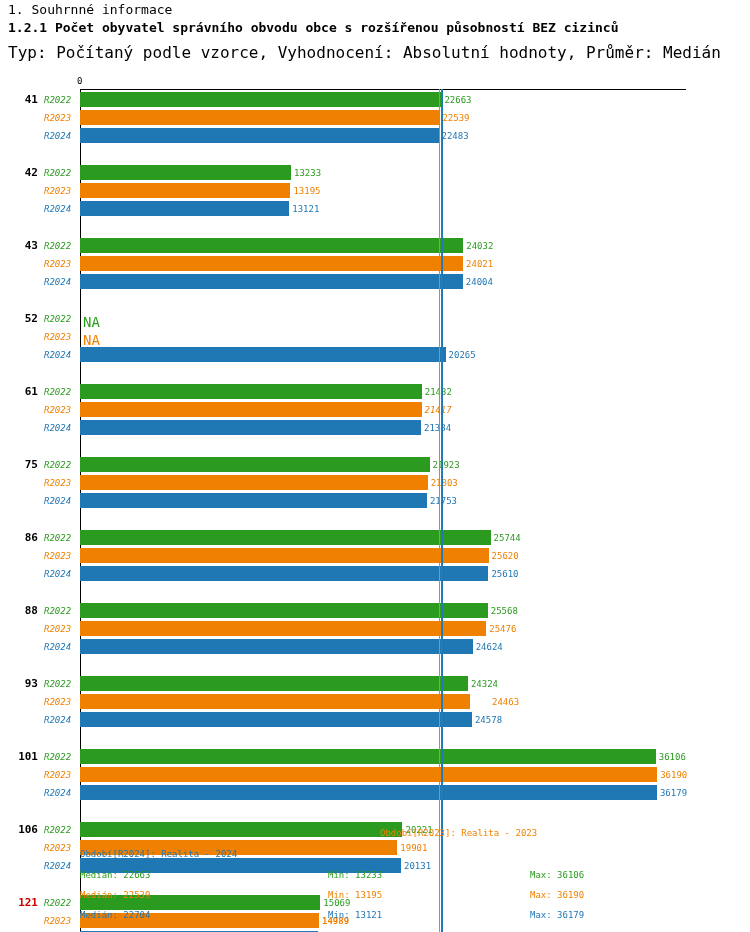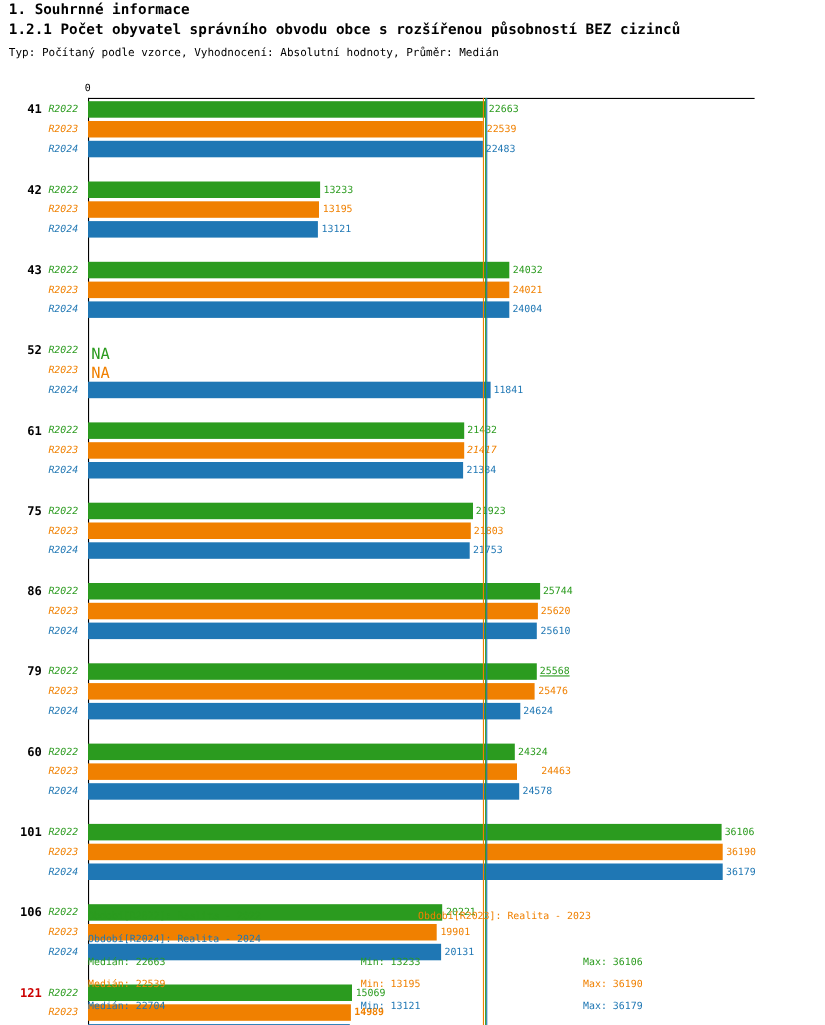--- a/index.html
+++ b/index.html
@@ -13,35 +13,35 @@
     font-family: "DejaVu Sans Mono", monospace;
     color: #000000;
     position: relative;
     overflow: hidden;
   }
   .title1 {
     position: absolute;
     left: 8px;
     top: 2px;
     font-size: 13px;
-    font-weight: bold;
+    font-weight: normal;
     letter-spacing: 0px;
   }
   .title2 {
     position: absolute;
     left: 8px;
     top: 20px;
     font-size: 13px;
     font-weight: bold;
   }
   .subtitle {
     position: absolute;
     left: 8px;
     top: 43px;
-    font-size: 10px;
+    font-size: 16px;
     font-weight: normal;
   }
   #plot {
     position: absolute;
     left: 0;
     top: 0;
     width: 750px;
     height: 932px;
   }
   .axis-zero-label {
@@ -134,21 +134,21 @@
     <div class="series-label" style="left: 44px; top: 277px; color: rgb(31, 119, 180);">R2024</div>
     <div class="bar" style="left: 80px; top: 274px; width: 382.801px; background: rgb(31, 119, 180);"></div>
     <div class="bar-value" style="left: 465.801px; top: 277px; color: rgb(31, 119, 180);">24004</div>
     <div class="group-label" style="left: 4px; width: 34px; top: 312px;">52</div>
     <div class="series-label" style="left: 44px; top: 314px; color: rgb(43, 155, 31);">R2022</div>
     <div class="na-value" style="left: 83px; top: 314px; color: rgb(43, 155, 31);">NA</div>
     <div class="series-label" style="left: 44px; top: 332px; color: rgb(240, 128, 0);">R2023</div>
     <div class="na-value" style="left: 83px; top: 332px; color: rgb(240, 128, 0);">NA</div>
     <div class="series-label" style="left: 44px; top: 350px; color: rgb(31, 119, 180);">R2024</div>
     <div class="bar" style="left: 80px; top: 347px; width: 365.593px; background: rgb(31, 119, 180);"></div>
-    <div class="bar-value" style="left: 448.593px; top: 350px; color: rgb(31, 119, 180);">11841</div>
+    <div class="bar-value" style="left: 448.593px; top: 350px; color: rgb(31, 119, 180);">20265</div>
     <div class="group-label" style="left: 4px; width: 34px; top: 385px;">61</div>
     <div class="series-label" style="left: 44px; top: 387px; color: rgb(43, 155, 31);">R2022</div>
     <div class="bar" style="left: 80px; top: 384px; width: 341.784px; background: rgb(43, 155, 31);"></div>
     <div class="bar-value" style="left: 424.784px; top: 387px; color: rgb(43, 155, 31);">21432</div>
     <div class="series-label" style="left: 44px; top: 405px; color: rgb(240, 128, 0);">R2023</div>
     <div class="bar" style="left: 80px; top: 402px; width: 341.545px; background: rgb(240, 128, 0);"></div>
     <div class="bar-value" style="left: 424.545px; top: 405px; color: rgb(240, 128, 0); font-style: italic;">21417</div>
     <div class="series-label" style="left: 44px; top: 423px; color: rgb(31, 119, 180);">R2024</div>
     <div class="bar" style="left: 80px; top: 420px; width: 341.019px; background: rgb(31, 119, 180);"></div>
     <div class="bar-value" style="left: 424.019px; top: 423px; color: rgb(31, 119, 180);">21384</div>
@@ -165,31 +165,31 @@
     <div class="group-label" style="left: 4px; width: 34px; top: 531px;">86</div>
     <div class="series-label" style="left: 44px; top: 533px; color: rgb(43, 155, 31);">R2022</div>
     <div class="bar" style="left: 80px; top: 530px; width: 410.549px; background: rgb(43, 155, 31);"></div>
     <div class="bar-value" style="left: 493.549px; top: 533px; color: rgb(43, 155, 31);">25744</div>
     <div class="series-label" style="left: 44px; top: 551px; color: rgb(240, 128, 0);">R2023</div>
     <div class="bar" style="left: 80px; top: 548px; width: 408.572px; background: rgb(240, 128, 0);"></div>
     <div class="bar-value" style="left: 491.572px; top: 551px; color: rgb(240, 128, 0);">25620</div>
     <div class="series-label" style="left: 44px; top: 569px; color: rgb(31, 119, 180);">R2024</div>
     <div class="bar" style="left: 80px; top: 566px; width: 408.412px; background: rgb(31, 119, 180);"></div>
     <div class="bar-value" style="left: 491.412px; top: 569px; color: rgb(31, 119, 180);">25610</div>
-    <div class="group-label" style="left: 4px; width: 34px; top: 604px;">79</div>
+    <div class="group-label" style="left: 4px; width: 34px; top: 604px;">88</div>
     <div class="series-label" style="left: 44px; top: 606px; color: rgb(43, 155, 31);">R2022</div>
     <div class="bar" style="left: 80px; top: 603px; width: 407.742px; background: rgb(43, 155, 31);"></div>
-    <div class="bar-value" style="left: 490.742px; top: 606px; color: rgb(43, 155, 31); text-decoration: underline;">25568</div>
+    <div class="bar-value" style="left: 490.742px; top: 606px; color: rgb(43, 155, 31);">25568</div>
     <div class="series-label" style="left: 44px; top: 624px; color: rgb(240, 128, 0);">R2023</div>
     <div class="bar" style="left: 80px; top: 621px; width: 406.275px; background: rgb(240, 128, 0);"></div>
     <div class="bar-value" style="left: 489.275px; top: 624px; color: rgb(240, 128, 0);">25476</div>
     <div class="series-label" style="left: 44px; top: 642px; color: rgb(31, 119, 180);">R2024</div>
     <div class="bar" style="left: 80px; top: 639px; width: 392.688px; background: rgb(31, 119, 180);"></div>
     <div class="bar-value" style="left: 475.688px; top: 642px; color: rgb(31, 119, 180);">24624</div>
-    <div class="group-label" style="left: 4px; width: 34px; top: 677px;">60</div>
+    <div class="group-label" style="left: 4px; width: 34px; top: 677px;">93</div>
     <div class="series-label" style="left: 44px; top: 679px; color: rgb(43, 155, 31);">R2022</div>
     <div class="bar" style="left: 80px; top: 676px; width: 387.904px; background: rgb(43, 155, 31);"></div>
     <div class="bar-value" style="left: 470.904px; top: 679px; color: rgb(43, 155, 31);">24324</div>
     <div class="series-label" style="left: 44px; top: 697px; color: rgb(240, 128, 0);">R2023</div>
     <div class="bar" style="left: 80px; top: 694px; width: 390.12px; background: rgb(240, 128, 0);"></div>
     <div class="bar-value" style="left: 492px; top: 697px; color: rgb(240, 128, 0);">24463</div>
     <div class="series-label" style="left: 44px; top: 715px; color: rgb(31, 119, 180);">R2024</div>
     <div class="bar" style="left: 80px; top: 712px; width: 391.954px; background: rgb(31, 119, 180);"></div>
     <div class="bar-value" style="left: 474.954px; top: 715px; color: rgb(31, 119, 180);">24578</div>
     <div class="group-label" style="left: 4px; width: 34px; top: 750px;">101</div>

